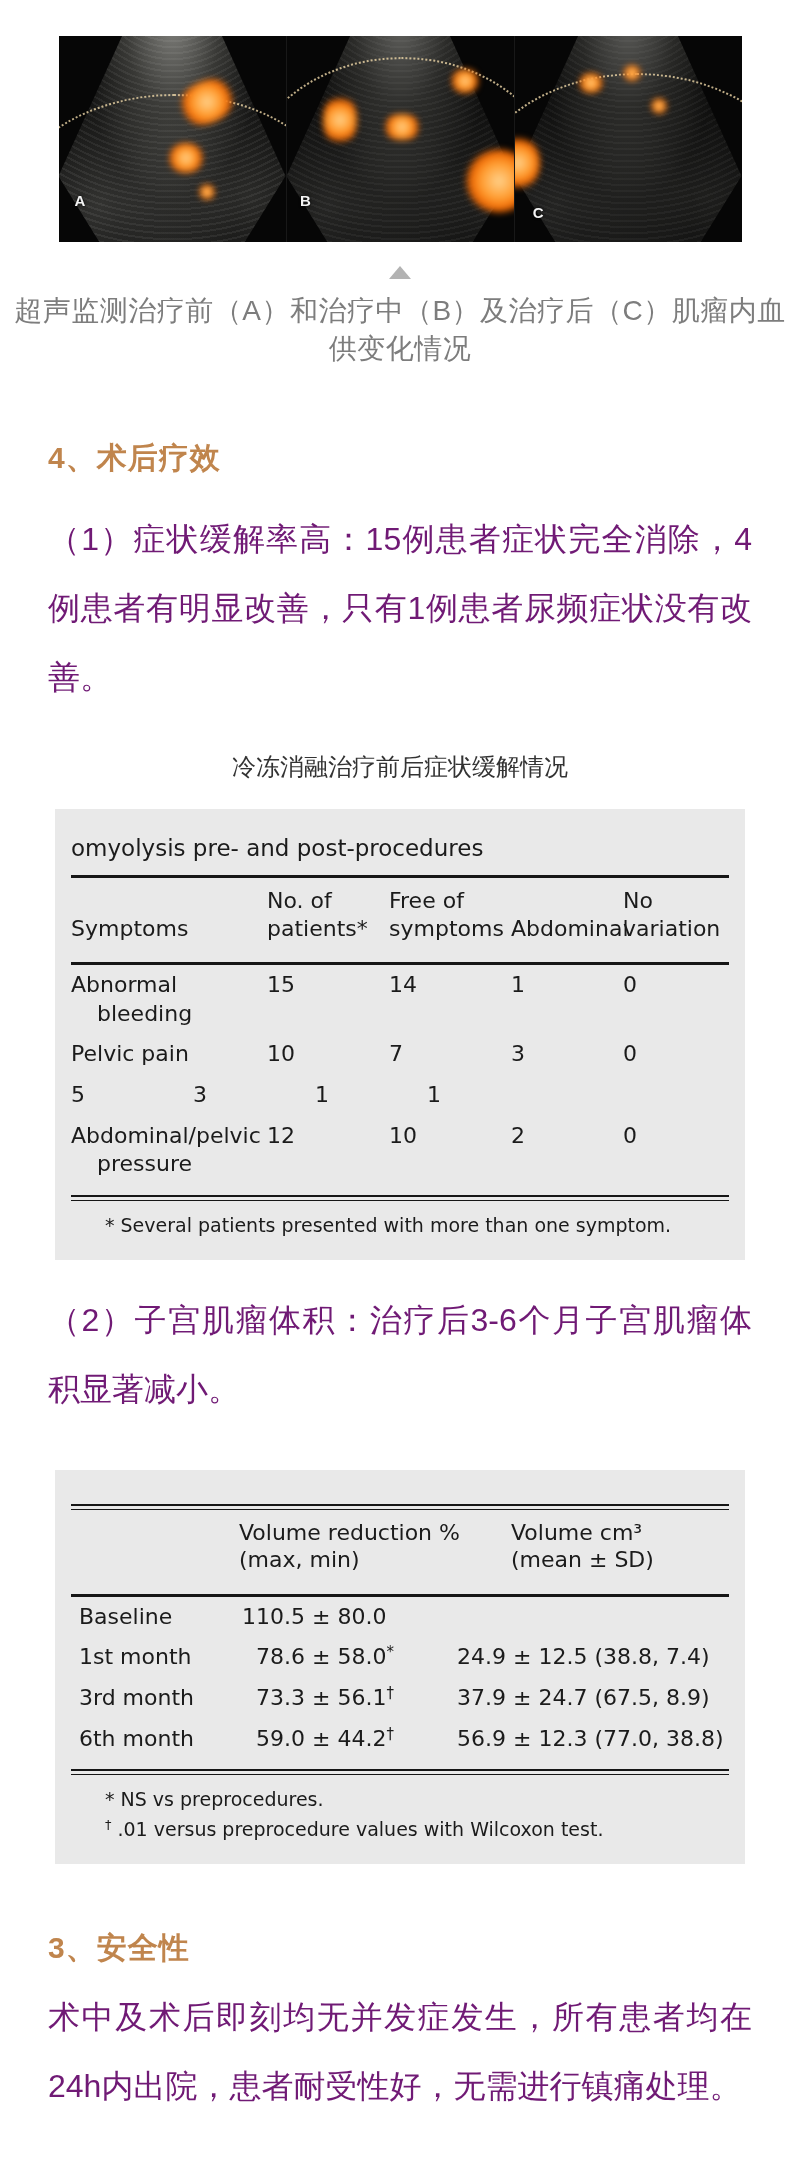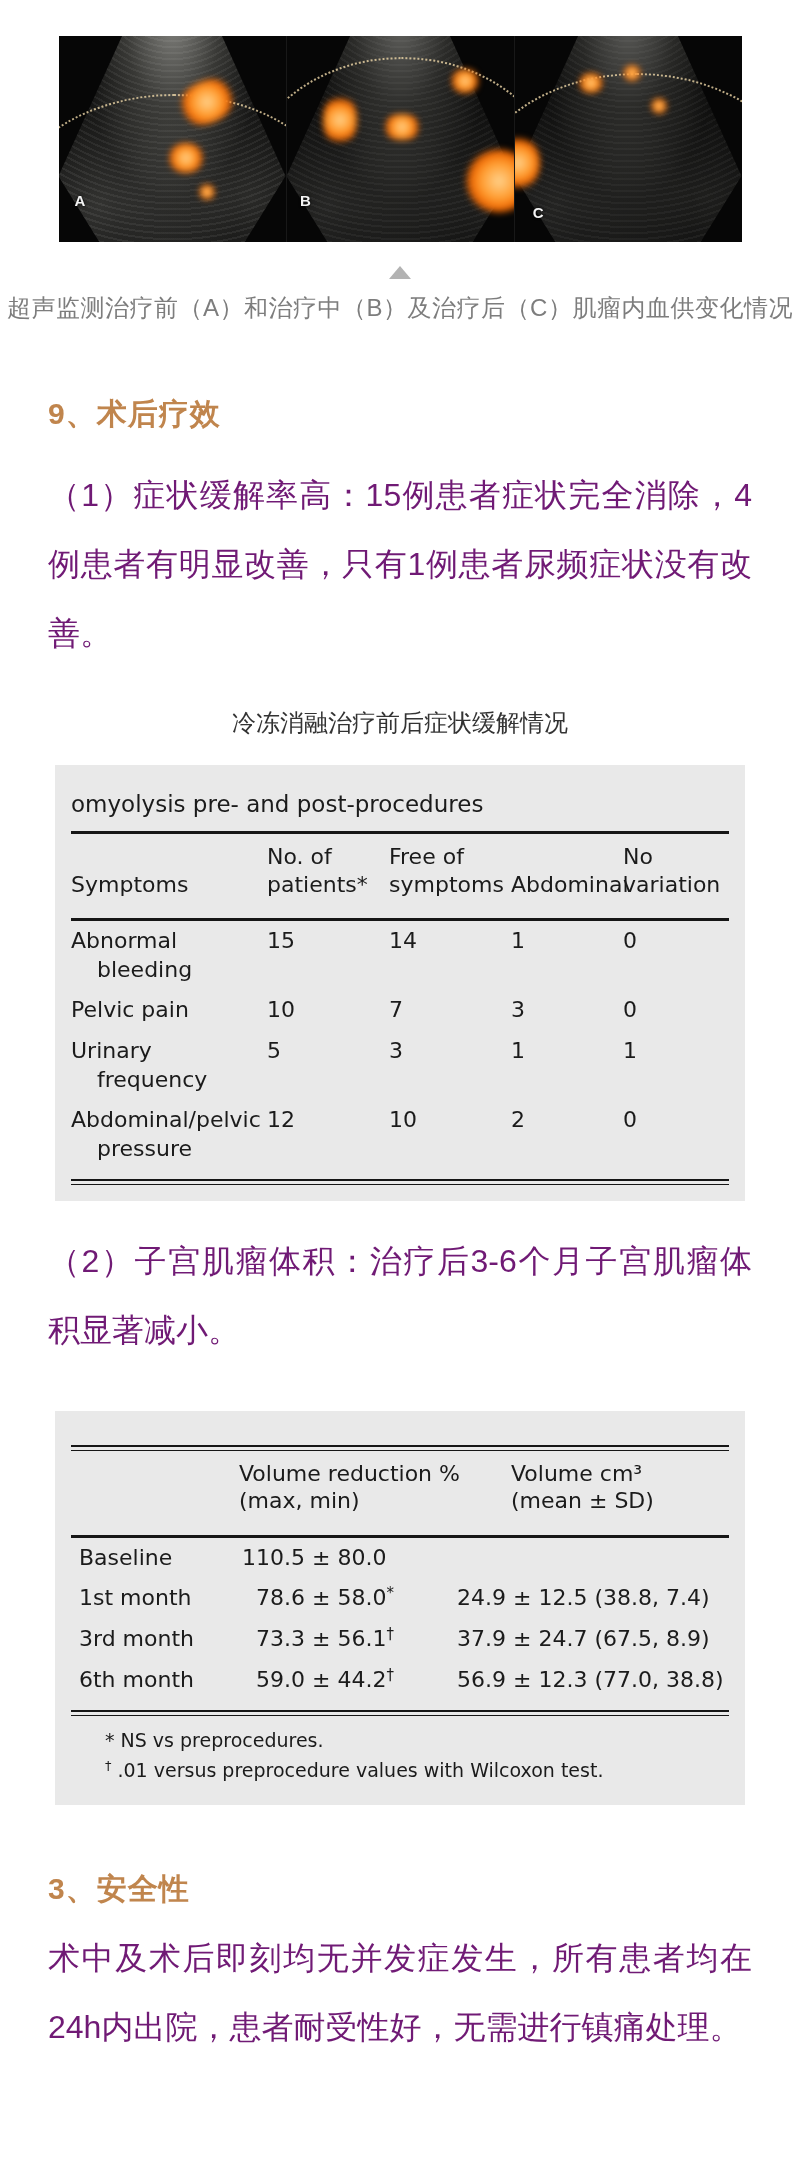--- a/index.html
+++ b/index.html
@@ -19,21 +19,21 @@
          repeating-radial-gradient(circle at 50% -30%, rgba(255,255,255,.07) 0 2px, rgba(0,0,0,0) 2px 6px);
        clip-path:polygon(28% 0,72% 0,100% 68%,82% 100%,18% 100%,0 68%);}
   .arc{position:absolute;border:2px dotted rgba(238,215,168,.8);border-radius:50%;}
   .blob{position:absolute;border-radius:50%;filter:blur(3px);
         background:radial-gradient(circle,#ffd28c 0%,#ff9c30 38%,#ef6702 60%,rgba(239,103,2,0) 74%);}
   .panel-label{position:absolute;color:#f4f4f4;font-size:15px;font-weight:bold;text-shadow:0 0 3px #000;}
   .marker-dot{position:absolute;top:-4px;left:46.5%;width:9px;height:9px;border-radius:50%;background:#fff;}
 
   .fig-triangle{width:0;height:0;margin:24px auto 0;
         border-left:11px solid transparent;border-right:11px solid transparent;border-bottom:13px solid #b3b3b3;}
-  .fig-caption{margin-top:13px;text-align:center;font-size:24px;color:#7d7d7d;letter-spacing:.5px;}
+  .fig-caption{margin-top:13px;text-align:center;font-size:28px;color:#7d7d7d;letter-spacing:.5px;}
 
   
   .sec-heading{margin:70px 0 0 48px;font-size:30px;font-weight:bold;color:#c0854d;letter-spacing:1px;}
   .body-para{margin:26px 48px 0;font-size:32px;line-height:2.15;text-align:justify;color:#701a75;}
   .tbl-caption{margin:40px 40px 0;text-align:center;font-size:24px;color:#333333;}
 
   
   .jbox{margin:26px 55px 0;background:#e9e9e9;padding:24px 16px 16px;color:#1b1b1b;
         font-family:"DejaVu Sans",sans-serif;}
   .t-title{font-size:23px;line-height:1.38;}
@@ -99,21 +99,21 @@
       <div class="blob" style="width:18px;height:16px;left:48%;top:14%;"></div>
       <div class="blob" style="width:16px;height:16px;left:60%;top:30%;"></div>
       <div class="blob" style="width:44px;height:56px;left:-8%;top:48%;"></div>
       <div class="panel-label" style="left:8%;bottom:10%;">C</div>
     </div>
   </div>
 
   <div class="fig-triangle"></div>
   <div class="fig-caption">超声监测治疗前（A）和治疗中（B）及治疗后（C）肌瘤内血供变化情况</div>
 
-  <div class="sec-heading">9、术后疗效</div>
+  <div class="sec-heading">4、术后疗效</div>
   <div class="body-para">（1）症状缓解率高：15例患者症状完全消除，4例患者有明显改善，只有1例患者尿频症状没有改善。</div>
 
   <div class="tbl-caption">冷冻消融治疗前后症状缓解情况</div>
 
   <div class="jbox t2">
     <div class="t-title">
       <span class="l2">omyolysis pre- and post-procedures</span>
     </div>
     <div class="rule"></div>
     <div class="thead">
@@ -137,36 +137,36 @@
         <div class="td c5">0</div>
       </div>
       <div class="tr">
         <div class="td c1 sym">Pelvic pain</div>
         <div class="td c2">10</div>
         <div class="td c3">7</div>
         <div class="td c4">3</div>
         <div class="td c5">0</div>
       </div>
       <div class="tr">
-        <div class="td c1 sym">Urinary frequency</div>
         <div class="td c2">5</div>
         <div class="td c3">3</div>
         <div class="td c4">1</div>
         <div class="td c5">1</div>
       </div>
       <div class="tr">
         <div class="td c1 sym">Abdominal/pelvic
 pressure</div>
         <div class="td c2">12</div>
         <div class="td c3">10</div>
         <div class="td c4">2</div>
         <div class="td c5">0</div>
       </div>
     </div>
     <div class="rule dbl"></div>
+    <div class="foot">* Several patients presented with more than one symptom.</div>
   </div>
 
   <div class="body-para">（2）子宫肌瘤体积：治疗后3-6个月子宫肌瘤体积显著减小。</div>
 
   <div class="jbox t3" style="margin-top:46px;">
     <div class="rule dbl"></div>
     <div class="thead">
       <div class="th c1"></div>
       <div class="th c3">Volume reduction %
 (max, min)</div>

